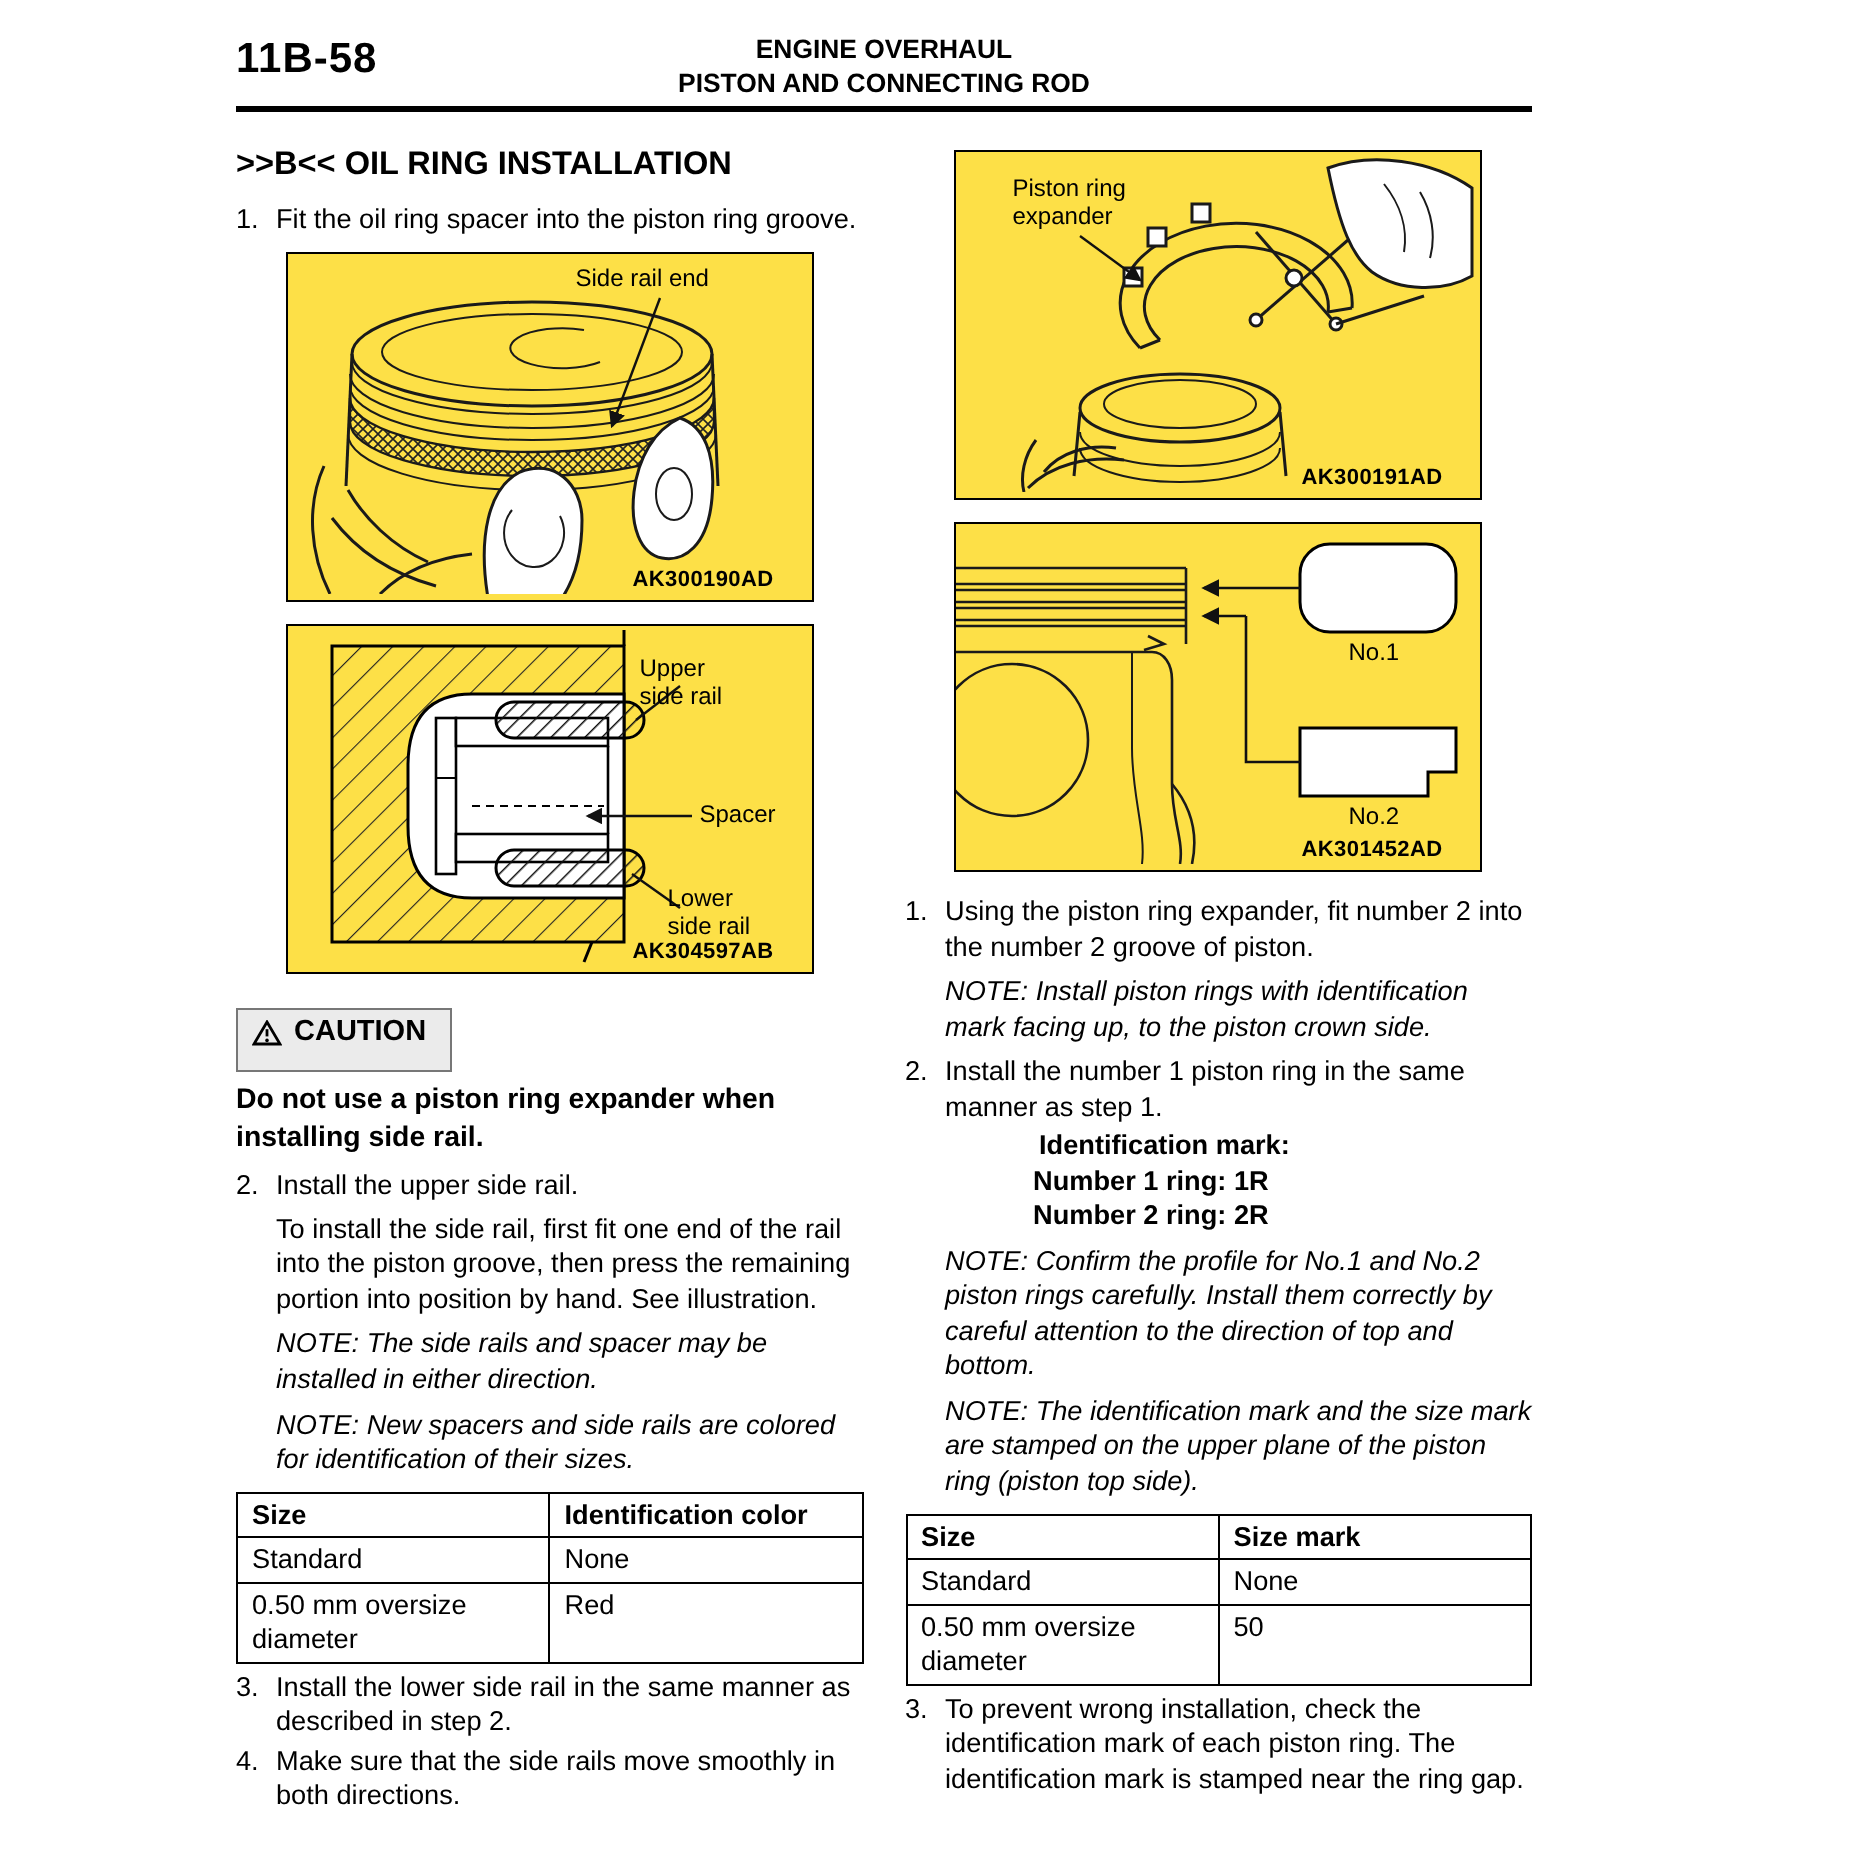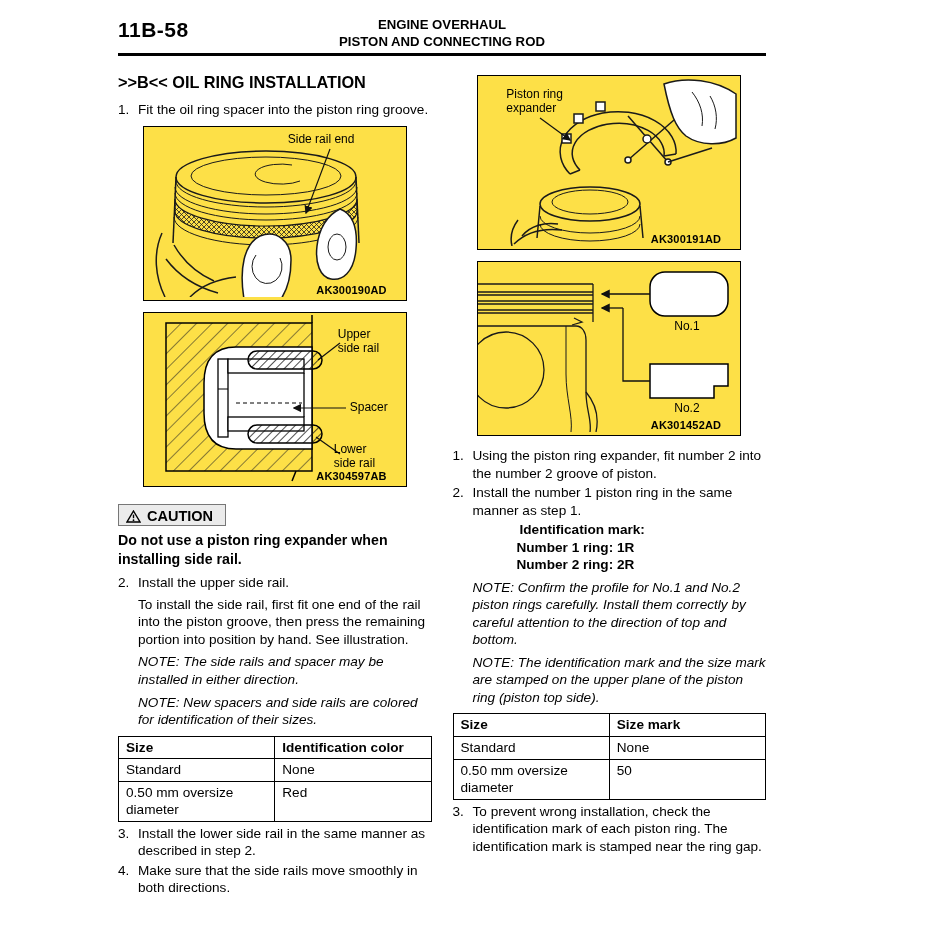--- a/index.html
+++ b/index.html
@@ -15,21 +15,21 @@
   .sec-h{font-size:16.3px;font-weight:bold;line-height:1.3;margin:4px 0 8px;}
   .sec-h.wrap{max-width:326px;}
   .step{display:flex;margin:2px 0;}
   .step .n{width:20px;flex:none;}
   .step .t{flex:1;}
   .sub{margin:4px 0 4px 20px;}
   .note{margin:5px 0 5px 20px;font-style:italic;}
   .idmark-title{margin-left:30px;font-weight:bold;padding-left:37px;}
   .idmark-line{margin-left:20px;font-weight:bold;padding-left:44px;}
   .caution-box{display:inline-flex;align-items:center;gap:6px;background:#ebebeb;
-        border:1px solid #777;padding:2px 12px 0 7px;font-weight:bold;font-size:14.5px;margin:6px 0 3px;}
+        border:1px solid #777;padding:2px 12px 10px 7px;font-weight:bold;font-size:14.5px;margin:6px 0 3px;}
   .caution-text{font-weight:bold;font-size:14.2px;margin:2px 0 6px;line-height:1.3;}
   table{border-collapse:collapse;width:100%;margin:7px 0 3px;font-size:13.6px;border-radius:10px;}
   th,td{border:1.5px solid #000;padding:2px 7px;text-align:left;vertical-align:top;font-weight:normal;}
   th{font-weight:bold;}
   td.c2,th.c2{width:50%;}
   .figure{width:262px;height:173px;border:1.5px solid #000;margin:7px auto 11px;
         position:relative;overflow:hidden;background:#fde047;text-decoration:underline;}
   .figure svg{position:absolute;left:0;top:0;}
   .fig-label{position:absolute;font-size:12px;line-height:1.15;white-space:pre-line;}
   .fig-code{position:absolute;right:19px;bottom:3px;font-size:11px;font-weight:bold;letter-spacing:.2px;}
@@ -129,21 +129,21 @@
           <g>
             <rect x="104" y="38" width="74" height="18" rx="9" fill="url(#hRB)" stroke="#000" stroke-width="1.5"></rect>
             <rect x="104" y="112" width="74" height="18" rx="9" fill="url(#hRB)" stroke="#000" stroke-width="1.5"></rect>
           </g>
           <g stroke="#111" stroke-width="1.2">
             <line x1="196" y1="30" x2="174" y2="47"></line>
             <line x1="202" y1="95" x2="150" y2="95" marker-end="url(#arB)"></line>
             <line x1="196" y1="141" x2="172" y2="124"></line>
           </g>
         </svg>
-        <span class="fig-label" style="left:194px;top:15px;">Upper
+        <span class="fig-label" style="left:176px;top:15px;">Upper
 side rail</span>
         <span class="fig-label" style="left:206px;top:88px;">Spacer</span>
         <span class="fig-label" style="left:190px;top:130px;">Lower
 side rail</span>
         <span class="fig-code">AK304597AB</span>
       </div>
 
       <div class="caution-box">
         <svg class="warn-icon" width="15" height="13" viewBox="0 0 15 13">
           <polygon points="7.5,1 14,12 1,12" fill="none" stroke="#000" stroke-width="1.4"></polygon>
@@ -274,20 +274,21 @@
         </svg>
         <span class="fig-label" style="left:196px;top:58px;">No.1</span>
         <span class="fig-label" style="left:196px;top:140px;">No.2</span>
         <span class="fig-code">AK301452AD</span>
       </div>
 
       <div class="step">
         <span class="n">1.</span>
         <span class="t">Using the piston ring expander, fit number 2 into the number 2 groove of piston.</span>
       </div>
+      <div class="note">NOTE: Install piston rings with identification mark facing up, to the piston crown side.</div>
 
       <div class="step">
         <span class="n">2.</span>
         <span class="t">Install the number 1 piston ring in the same manner as step 1.</span>
       </div>
       <div class="idmark-title">Identification mark:</div>
       <div class="idmark-line">Number 1 ring: 1R</div>
       <div class="idmark-line">Number 2 ring: 2R</div>
 
       <div class="note">NOTE: Confirm the profile for No.1 and No.2 piston rings carefully. Install them correctly by careful attention to the direction of top and bottom.</div>

